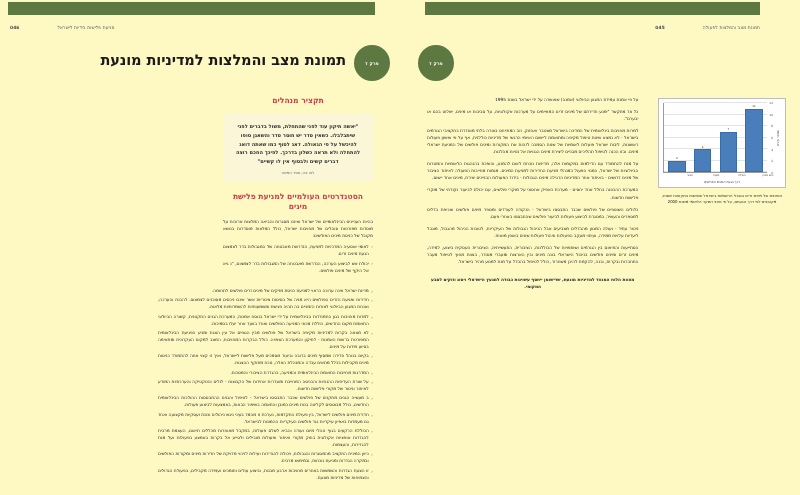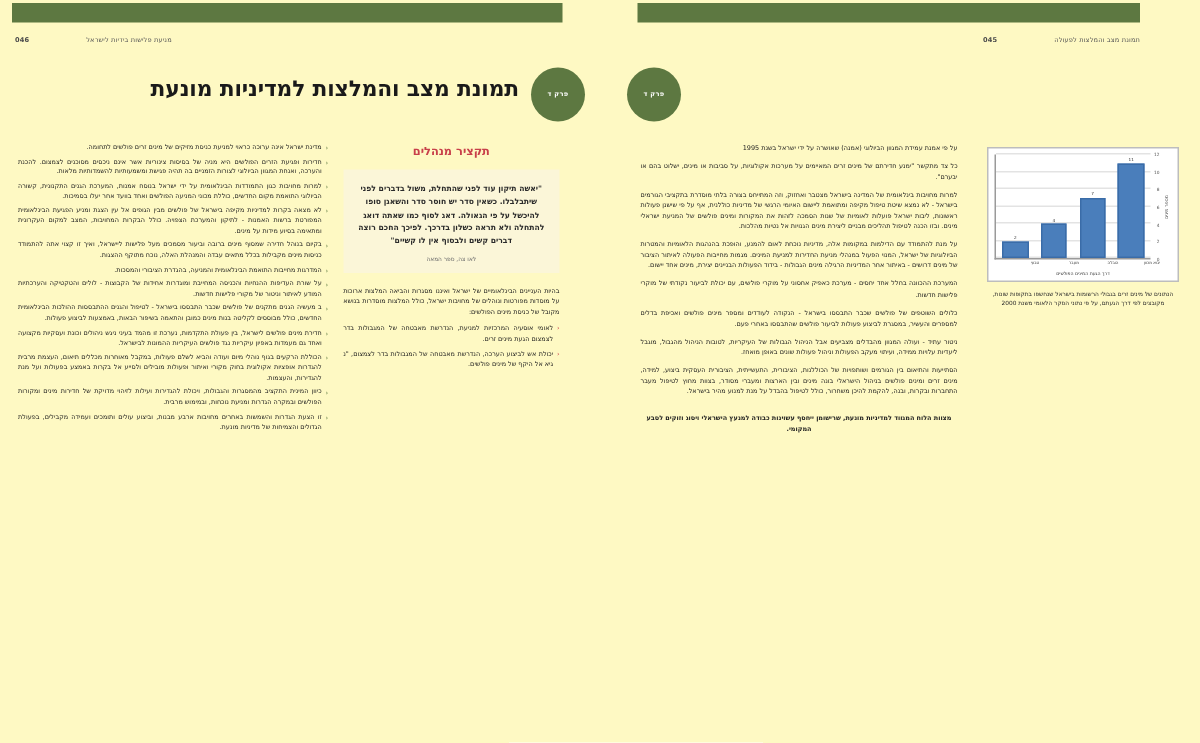--- a/index.html
+++ b/index.html
@@ -64,21 +64,21 @@
     top:52px;right:54px;
     font-size:14.5px;font-weight:bold;color:#1a1a1a;
     letter-spacing:-.1px;
     white-space:nowrap;
   }
 
   
   .right-body{
     position:absolute;
     top:96px;right:27px;left:12px;bottom:18px;
-    display:flex;flex-direction:row;gap:10px;
+    display:flex;flex-direction:column;gap:10px;
   }
   .col-main{
     width:215px;
     display:flex;flex-direction:column;gap:2.4px;
   }
   .col-side{
     width:150px;
     display:flex;flex-direction:column;
   }
 
@@ -329,20 +329,21 @@
       <div class="right-body">
 
         <div class="col-side">
           <div class="side-head">תקציר מנהלים</div>
 
           <div class="quotebox">
             <div class="quote-text">"יאשה תיקון עוד לפני שהתחלת, משול בדברים לפני שיתבלבלו. כשאין סדר יש חוסר סדר והשאגן סופו להיכשל על פי הגאולה. דאג לסוף כמו שאתה דואג להתחלה ולא תראה כשלון בדרכך. לפיכך החכם רוצה דברים קשים ולבסוף אין לו קשיים"</div>
             <div class="quote-src">לאו צה, ספר המאה</div>
           </div>
 
+          <div class="side-head second">הסטנדרטים העולמיים למניעת פלישת מינים</div>
 
           <div>
               <div class="side-para">בהיות העניינים הבינלאומיים של ישראל ואיננו מסגרות והביאה המלצות ארוכות על מוסדות מפורטות ונוהלים של מחויבות ישראל, כולל המלצות מוסדרות בנושא מקובל של כניסת מינים הפולשים:</div>
             </div>
           <div>
               <div class="side-bullet">
                 <span class="mark">‹</span>
                 <span>לאומי אוסעיה המרכזיות למניעת, הנדרשת מאבטחה של המגבולות בדר לצמצום הגעת מינים זרים.</span>
               </div>
               <div class="side-bullet">

